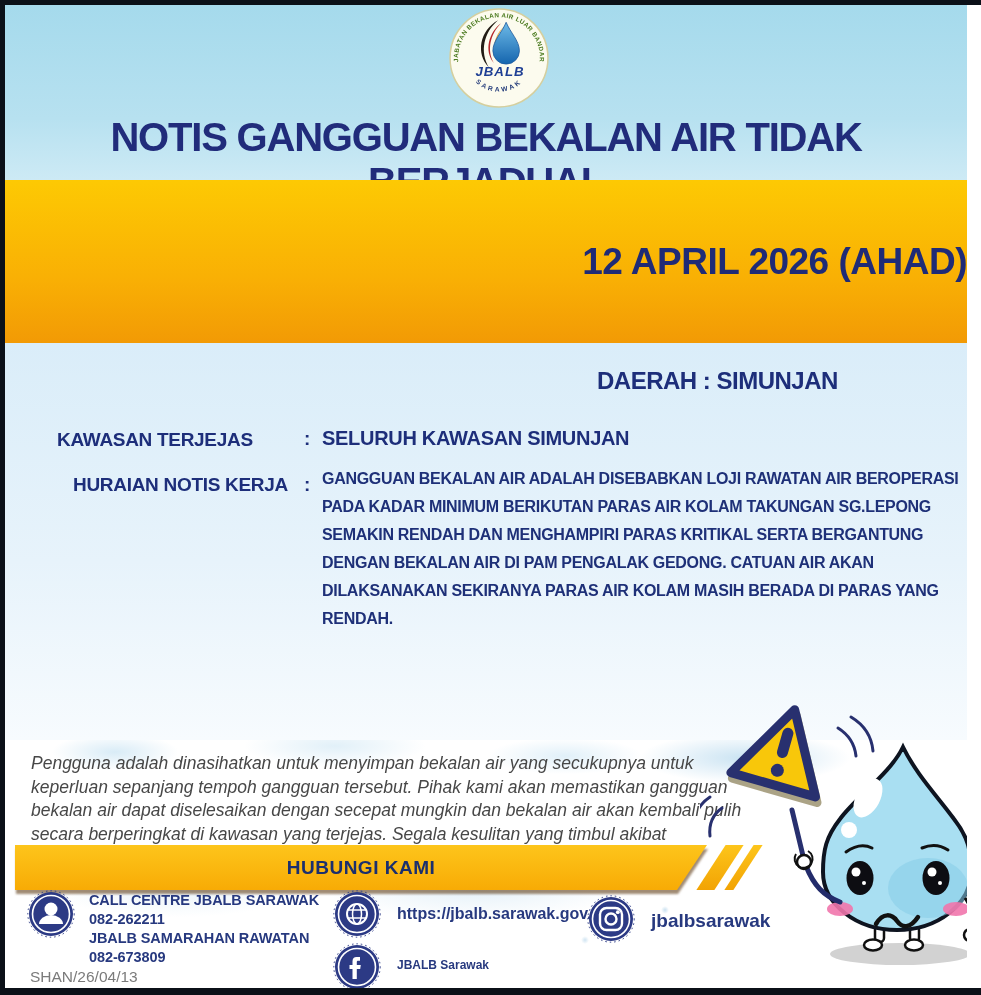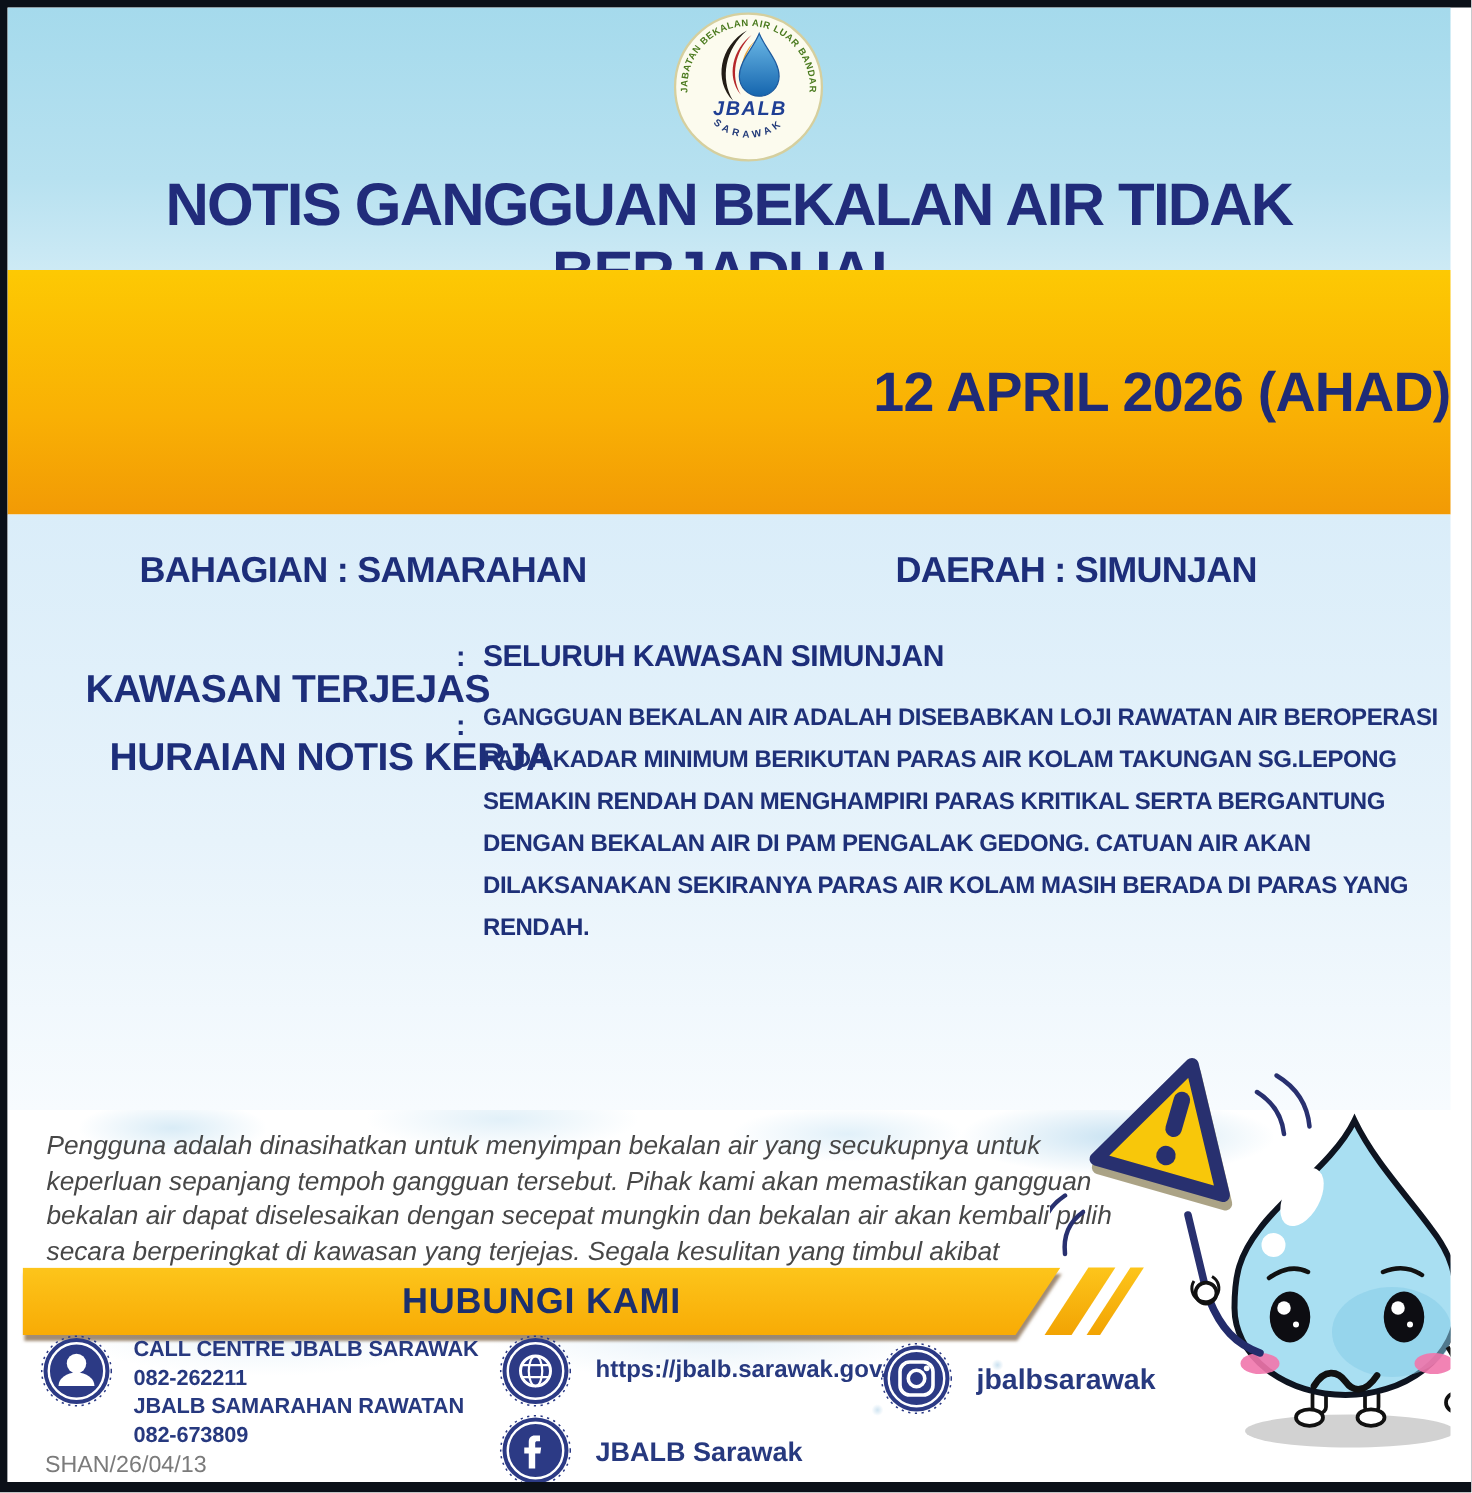--- a/index.html
+++ b/index.html
@@ -19,21 +19,21 @@
     background: linear-gradient(180deg, #fdc903 0%, #f9b004 60%, #f29a05 100%);
     display: flex; flex-direction: column; align-items: flex-end; justify-content: center; gap: 8px; }
   .sched-line { font-size: 37px; font-weight: bold; color: #1f2b76; letter-spacing: -0.5px; }
 
   
   .sec-info { position: absolute; left: 0; top: 338px; width: 962px; height: 397px;
     background: linear-gradient(180deg, #daedf9 0%, #e7f3fb 55%, #f7fbfe 100%); }
   .loc { position: absolute; font-size: 24px; font-weight: bold; color: #1d2e7a; letter-spacing: -0.5px; }
   .loc-bahagian { left: 88px; top: 24px; }
   .loc-daerah { left: 592px; top: 24px; }
-  .flabel { position: absolute; font-size: 26px; font-weight: bold; color: #1d2e7a; letter-spacing: -0.3px; margin-top: 15px; }
+  .flabel { position: absolute; font-size: 19px; font-weight: bold; color: #1d2e7a; letter-spacing: -0.3px; }
   .fcolon { position: absolute; font-size: 19px; font-weight: bold; color: #1d2e7a; }
   .kw-label { left: 52px; top: 86px; }
   .kw-colon { left: 299px; top: 85px; }
   .kw-value { position: absolute; left: 317px; top: 84px; font-size: 20px; font-weight: bold; color: #1d2e7a; letter-spacing: -0.3px; }
   .hn-label { left: 68px; top: 131px; }
   .hn-colon { left: 299px; top: 131px; }
   .hn-value { position: absolute; left: 317px; top: 122px; width: 652px; font-size: 16px; font-weight: bold;
     color: #1e3078; line-height: 28px; letter-spacing: -0.3px; }
 
   
@@ -51,35 +51,35 @@
       #fff; }
   .advisory { position: absolute; left: 26px; top: 12px; width: 716px; font-style: italic;
     font-size: 17.5px; line-height: 23.5px; color: #474747; }
 
   .banner-wrap { position: absolute; left: 10px; top: 105px; width: 732px; height: 45px;
     filter: drop-shadow(1px 4px 1px rgba(84,46,4,.55)); }
   .banner { width: 692px; height: 45px;
     background: linear-gradient(180deg, #fdc51b 0%, #f8ab05 100%);
     clip-path: polygon(0 0, 100% 0, calc(100% - 30px) 100%, 0 100%);
     display: flex; align-items: center; justify-content: center; }
-  .banner-text { font-size: 24px; font-weight: bold; color: #1b2f6e; letter-spacing: .5px; }
+  .banner-text { font-size: 19px; font-weight: bold; color: #1b2f6e; letter-spacing: .5px; }
   .stripe { position: absolute; top: 105px; height: 45px; transform: skewX(-33deg);
     background: linear-gradient(180deg, #fdc51b, #f2a303); }
   .stripe-1 { left: 706px; width: 18px; }
   .stripe-2 { left: 734px; width: 9px; }
 
   .contact-icon { position: absolute; width: 48px; height: 48px; }
   .icon-person { left: 22px; top: 150px; }
   .icon-globe { left: 328px; top: 150px; }
   .icon-facebook { left: 328px; top: 203px; }
   .icon-instagram { left: 582px; top: 155px; }
   .call-block { position: absolute; left: 84px; top: 151px; font-size: 14.5px; font-weight: bold;
     color: #27397f; line-height: 19px; letter-spacing: -0.1px; }
   .website-text { position: absolute; left: 392px; top: 165px; font-size: 16px; font-weight: bold; color: #27397f; }
-  .facebook-text { position: absolute; left: 392px; top: 218px; font-size: 18px; font-weight: bold; color: #27397f; }
+  .facebook-text { position: absolute; left: 392px; top: 218px; font-size: 12px; font-weight: bold; color: #27397f; }
   .instagram-text { position: absolute; left: 646px; top: 170px; font-size: 19px; font-weight: bold; color: #27397f; }
   .ref-code { position: absolute; left: 25px; top: 228px; font-size: 15.5px; color: #7b7b7b; }
 
   .mascot { position: absolute; left: 695px; top: 685px; width: 267px; height: 295px; z-index: 6; }
 </style>
 </head>
 <body>
 
 <div class="page">
   <div class="paper">
@@ -110,21 +110,20 @@
         <text x="51" y="68" text-anchor="middle" font-size="13" font-weight="bold" font-style="italic" fill="#1f3f94" letter-spacing="1">JBALB</text>
       </svg>
       <div class="main-title">NOTIS GANGGUAN BEKALAN AIR TIDAK BERJADUAL</div>
     </div>
 
     <div class="sec-orange">
       <div class="sched-line">12 APRIL 2026 (AHAD)</div>
     </div>
 
     <div class="sec-info">
-      <div class="loc loc-bahagian">BAHAGIAN : SAMARAHAN</div>
       <div class="loc loc-daerah">DAERAH : SIMUNJAN</div>
 
       <div class="flabel kw-label">KAWASAN TERJEJAS</div>
       <div class="fcolon kw-colon">:</div>
       <div class="kw-value">SELURUH KAWASAN SIMUNJAN</div>
 
       <div class="flabel hn-label">HURAIAN NOTIS KERJA</div>
       <div class="fcolon hn-colon">:</div>
       <div class="hn-value">GANGGUAN BEKALAN AIR ADALAH DISEBABKAN LOJI RAWATAN AIR BEROPERASI PADA KADAR MINIMUM BERIKUTAN PARAS AIR KOLAM TAKUNGAN SG.LEPONG SEMAKIN RENDAH DAN MENGHAMPIRI PARAS KRITIKAL SERTA BERGANTUNG DENGAN BEKALAN AIR DI PAM PENGALAK GEDONG. CATUAN AIR AKAN DILAKSANAKAN SEKIRANYA PARAS AIR KOLAM MASIH BERADA DI PARAS YANG RENDAH.</div>
     </div>

